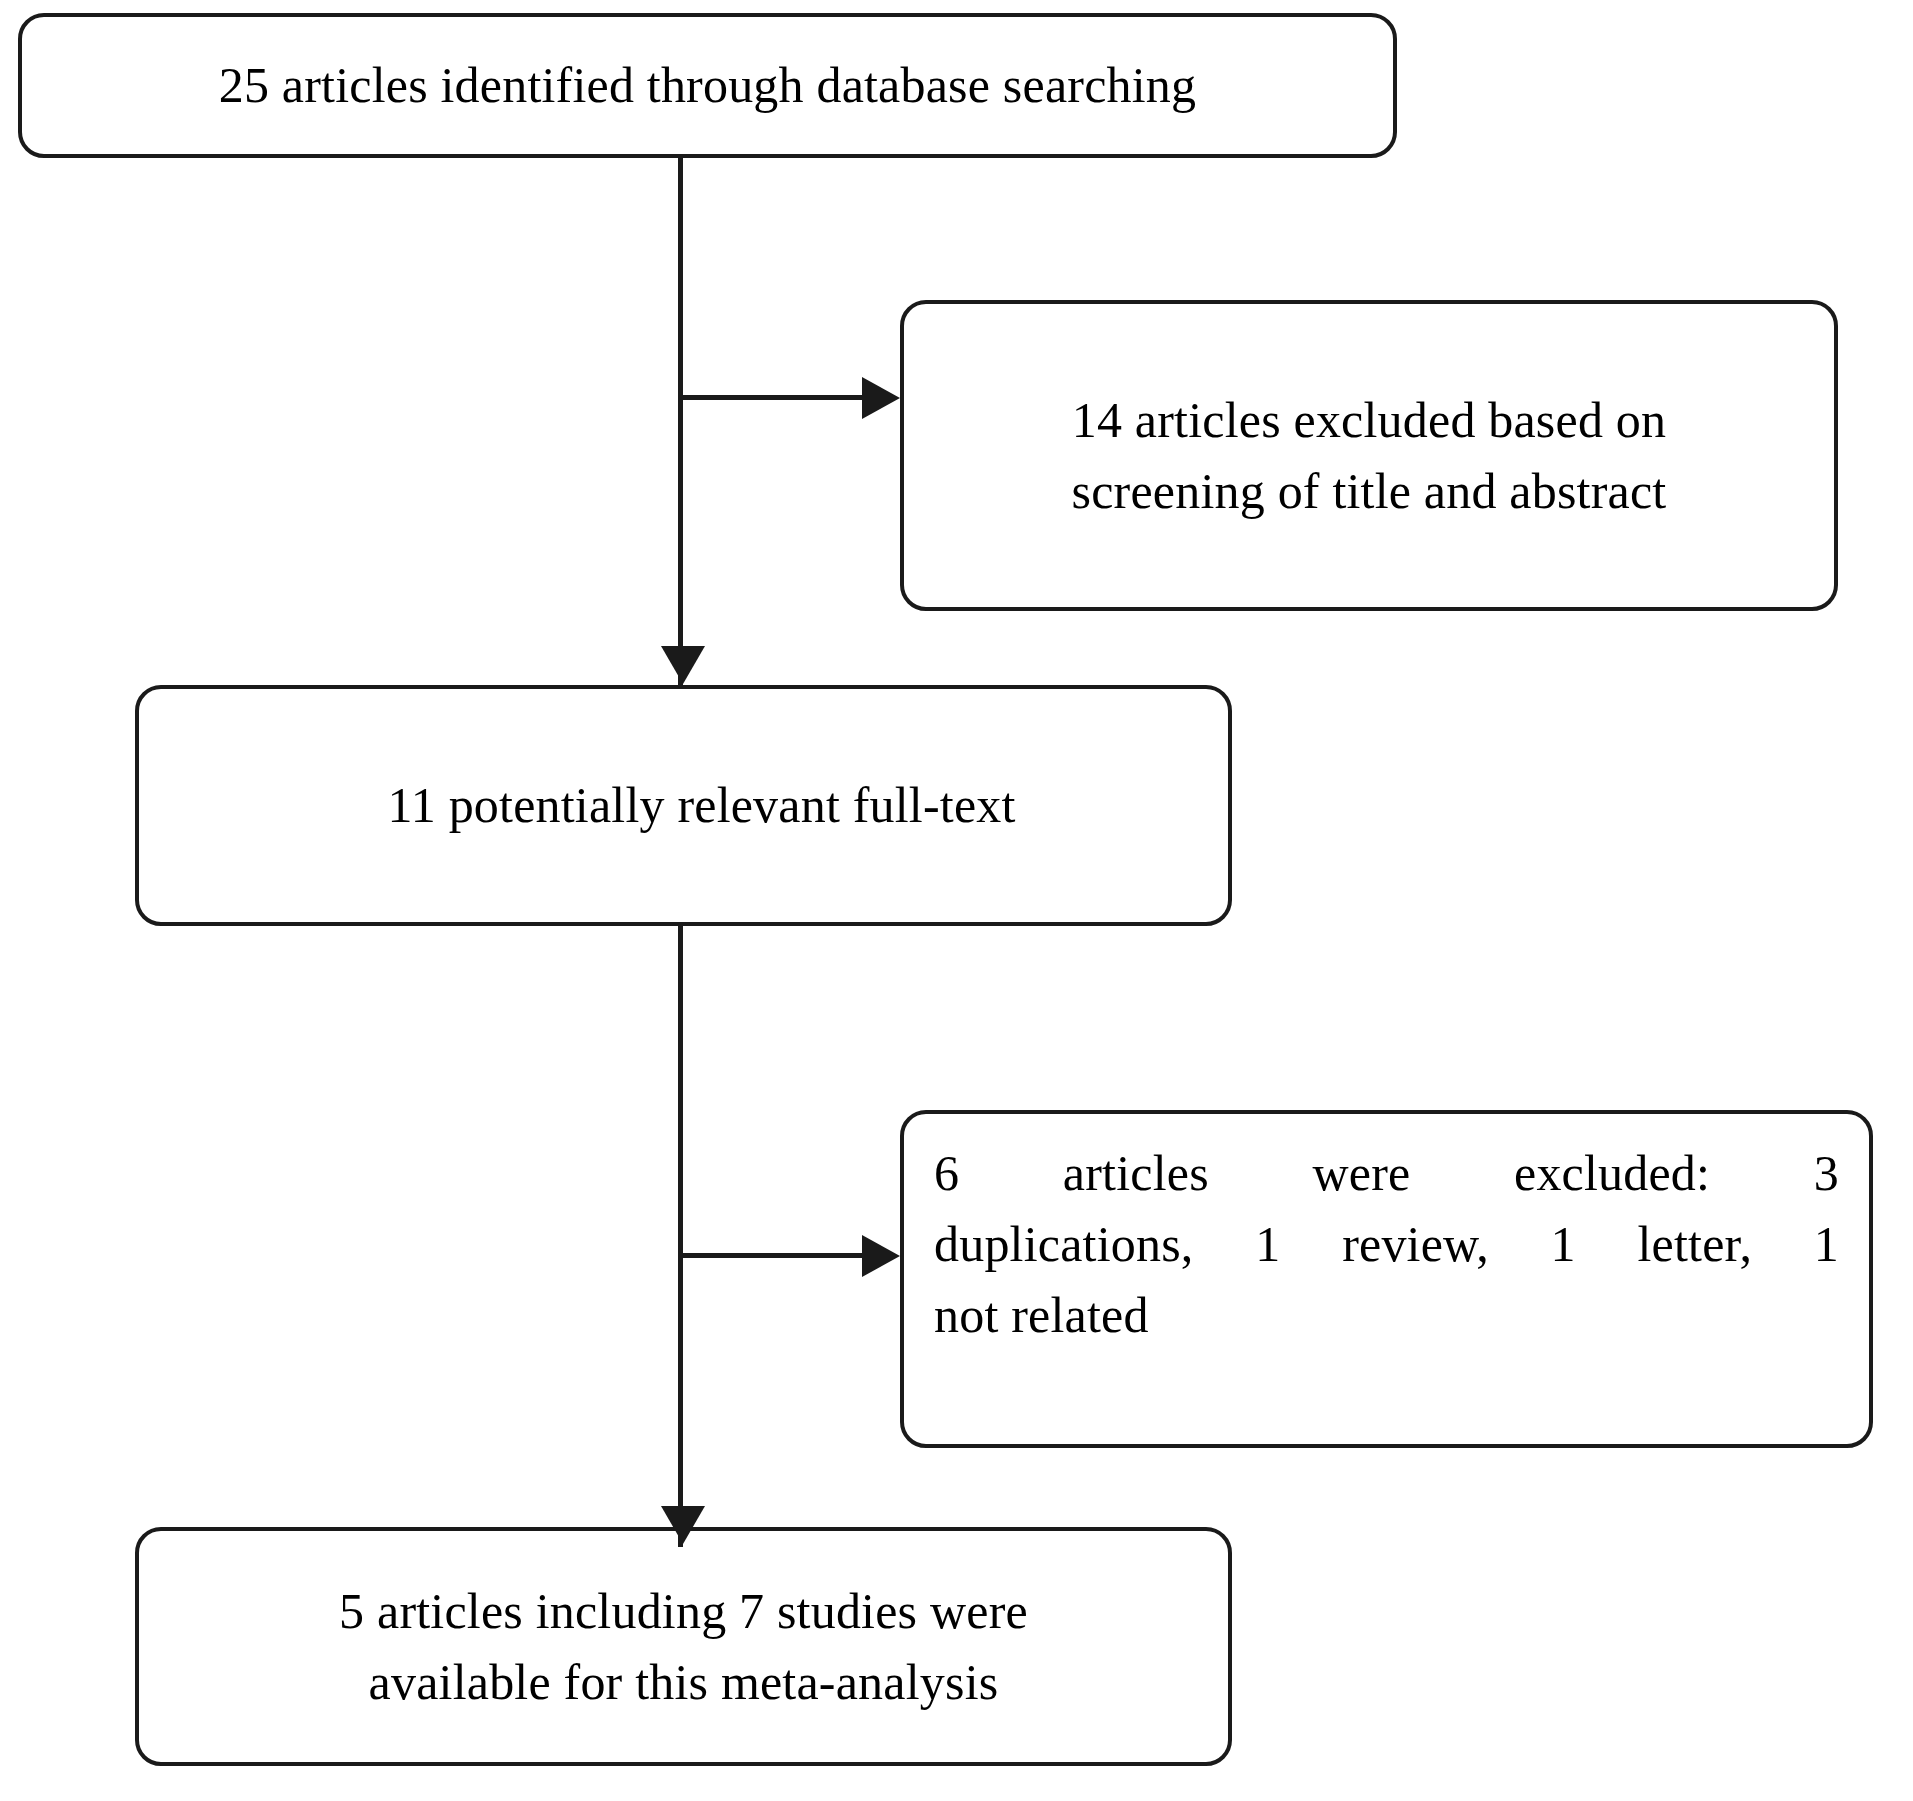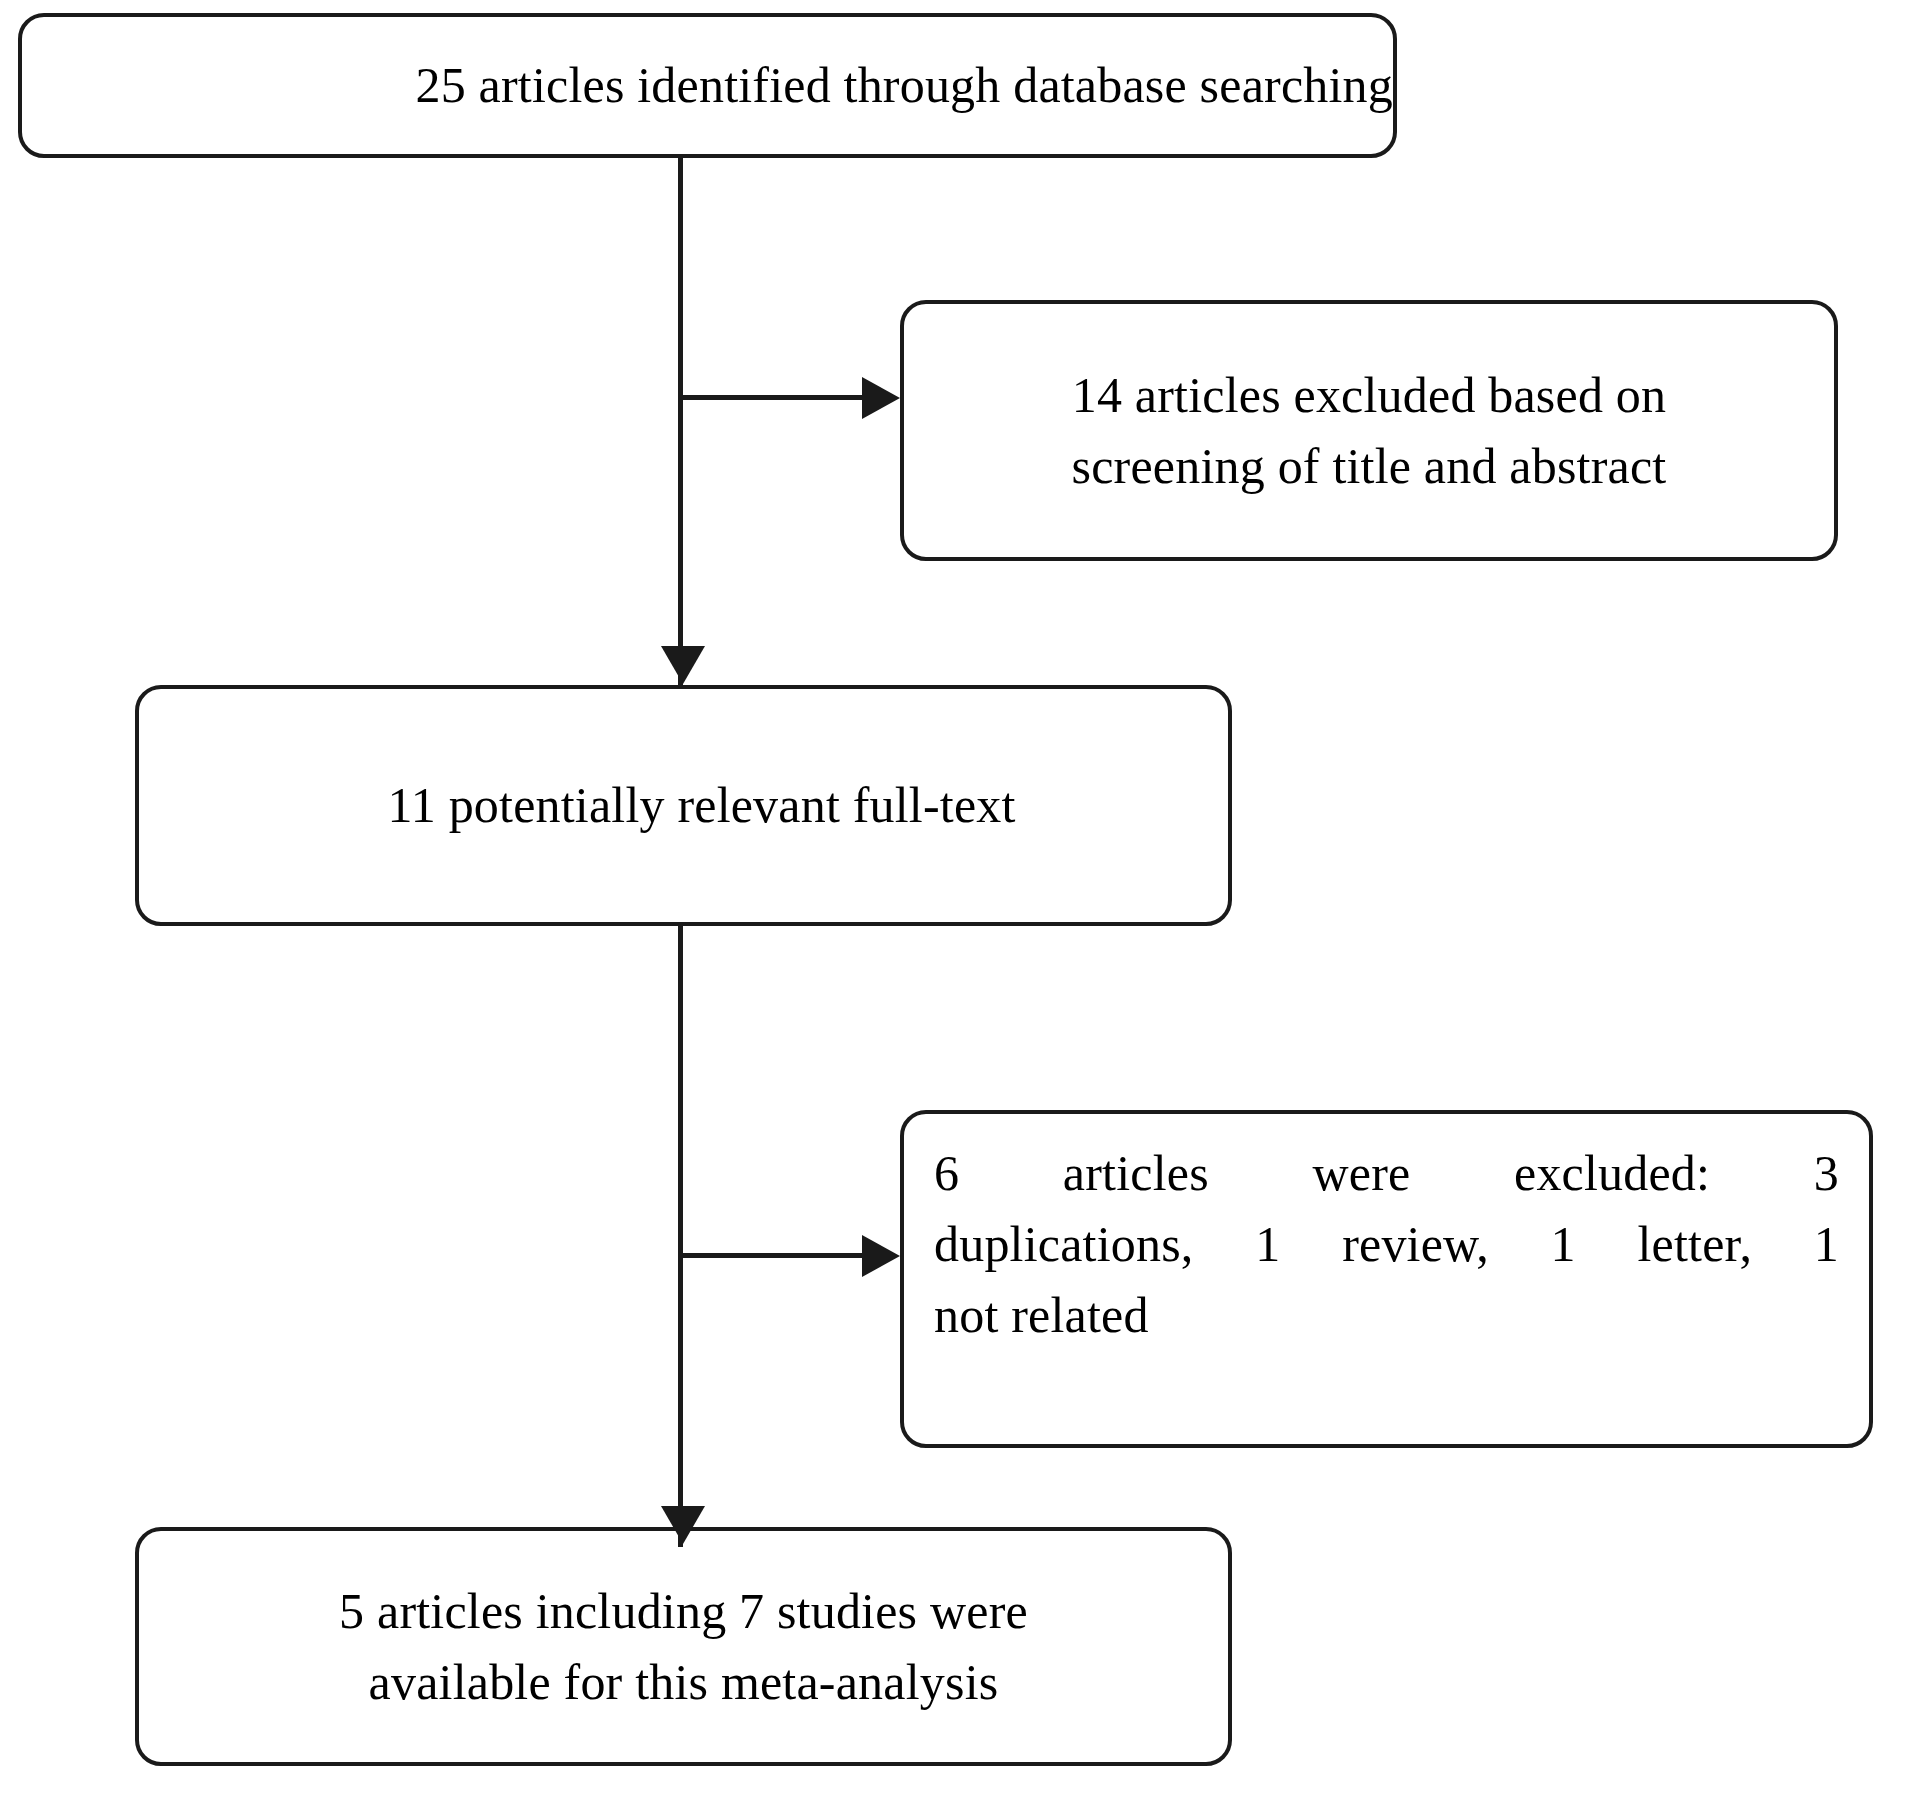--- a/index.html
+++ b/index.html
@@ -51,22 +51,22 @@
     display: block;
     text-align: justify;
     text-align-last: justify;
     white-space: normal;
   }
   .node.justified .jline.last {
     text-align-last: left;
   }
 
   
-  #node-identified   { left: 18px;  top: 13px;   width: 1379px; height: 145px; align-items: flex-end; }
-  #node-excluded-1   { left: 900px; top: 300px;  width: 938px;  height: 261px; }
+  #node-identified   { left: 18px;  top: 13px;   width: 1379px; height: 145px; }
+  #node-excluded-1   { left: 900px; top: 300px;  width: 938px;  height: 311px; }
   #node-fulltext     { left: 135px; top: 685px;  width: 1097px; height: 241px; padding-left: 36px; }
   #node-excluded-2   { left: 900px; top: 1110px; width: 973px;  height: 338px; }
   #node-included     { left: 135px; top: 1527px; width: 1097px; height: 239px; }
 
   
   .vline {
     position: absolute;
     width: 5px;
     background: #1a1a1a;
   }

